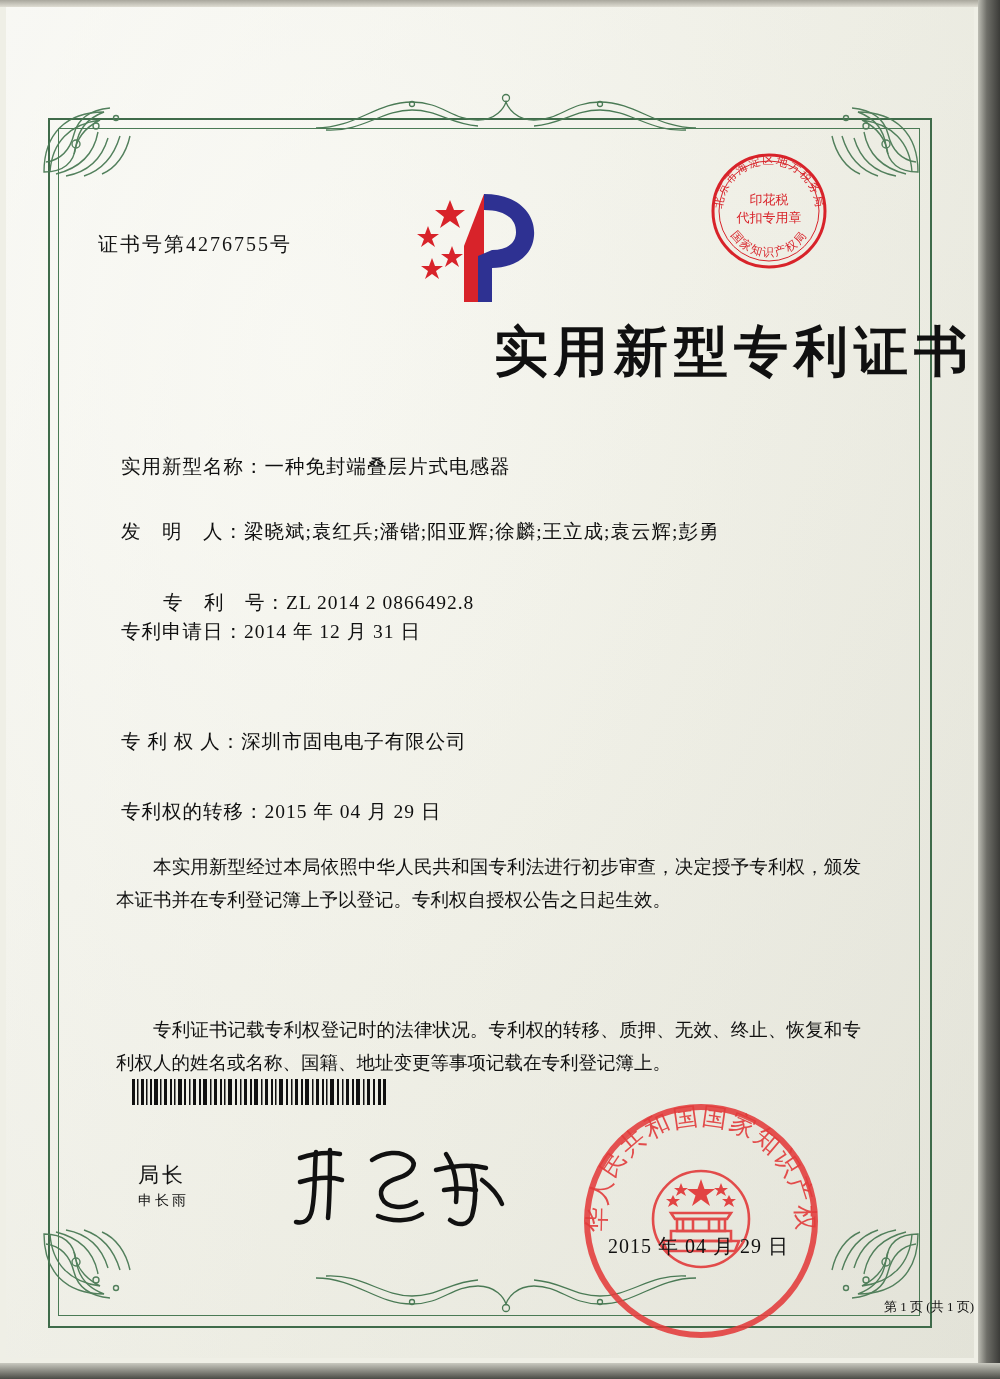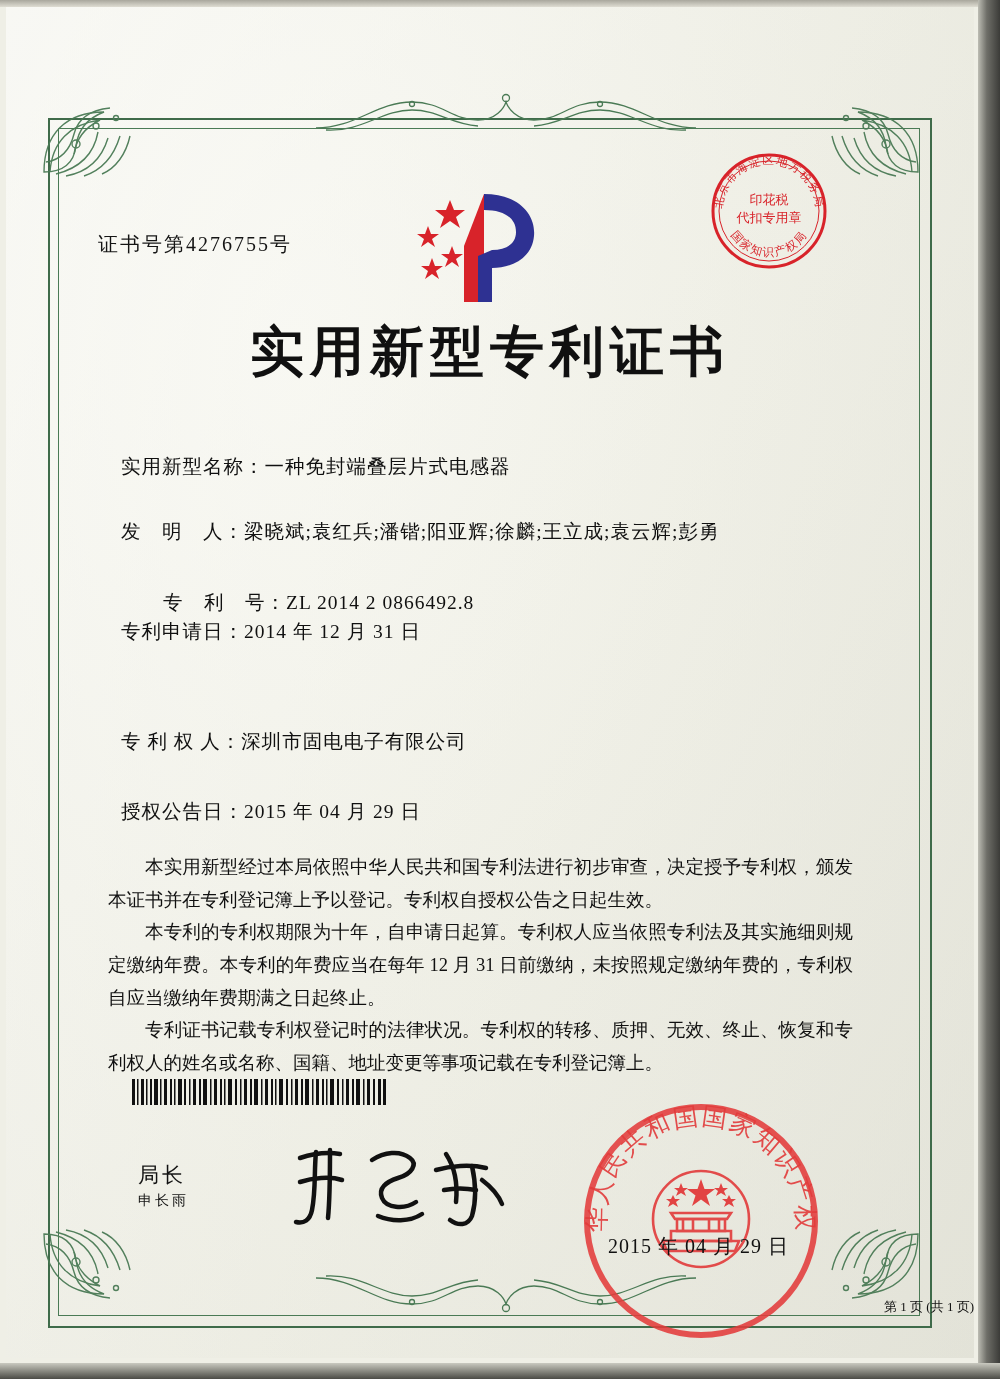--- a/index.html
+++ b/index.html
@@ -107,21 +107,21 @@
   
   .tax-stamp {
     position: absolute;
     right: 140px; top: 140px;
     width: 130px; height: 130px;
   }
   .title {
     position: absolute;
     left: 0; top: 310px;
     width: 968px;
-    text-align: center;
+    text-align: right;
     font-size: 54px;
     font-weight: bold;
     letter-spacing: 6px;
     color: #101010;
     font-family: "Liberation Serif", serif;
   }
   .field {
     position: absolute;
     left: 115px;
     font-size: 19.5px;
@@ -131,21 +131,21 @@
   }
   .f1 { top: 447px; }
   .f2 { top: 512px; }
   .f3 { top: 583px; margin-left: 42px; }
   .f4 { top: 612px; }
   .f5 { top: 722px; }
   .f6 { top: 792px; }
 
   .body-para {
     position: absolute;
-    left: 102px;
+    left: 110px;
     width: 745px;
     font-size: 18.5px;
     line-height: 33px;
     color: #101010;
     text-indent: 37px;
     text-align: justify;
   }
   .p1 { top: 845px; }
   .p2 { top: 910px; }
   .p3 { top: 1008px; }
@@ -320,25 +320,24 @@
     <div class="field f3">
       <span>专　利　号：</span><span>ZL 2014 2 0866492.8</span>
     </div>
     <div class="field f4">
       <span>专利申请日：</span><span>2014 年 12 月 31 日</span>
     </div>
     <div class="field f5">
       <span>专 利 权 人：</span><span>深圳市固电电子有限公司</span>
     </div>
     <div class="field f6">
-      <span>授权公告日：</span><span>2015 年 04 月 29 日</span>
+      <span>专利权的转移：</span><span>2015 年 04 月 29 日</span>
     </div>
 
     <div class="body-para p1">本实用新型经过本局依照中华人民共和国专利法进行初步审查，决定授予专利权，颁发本证书并在专利登记簿上予以登记。专利权自授权公告之日起生效。</div>
-    <div class="body-para p2">本专利的专利权期限为十年，自申请日起算。专利权人应当依照专利法及其实施细则规定缴纳年费。本专利的年费应当在每年 12 月 31 日前缴纳，未按照规定缴纳年费的，专利权自应当缴纳年费期满之日起终止。</div>
     <div class="body-para p3">专利证书记载专利权登记时的法律状况。专利权的转移、质押、无效、终止、恢复和专利权人的姓名或名称、国籍、地址变更等事项记载在专利登记簿上。</div>
 
     <svg class="barcode" viewBox="0 0 255 26" preserveAspectRatio="none">
       <g fill="#111">
         <rect x="0" y="0" width="3" height="26"></rect>
           <rect x="5" y="0" width="1.5" height="26"></rect>
         <rect x="9" y="0" width="3" height="26"></rect>
           <rect x="14" y="0" width="1.5" height="26"></rect>
         <rect x="18" y="0" width="2" height="26"></rect>
           <rect x="22" y="0" width="4" height="26"></rect>

